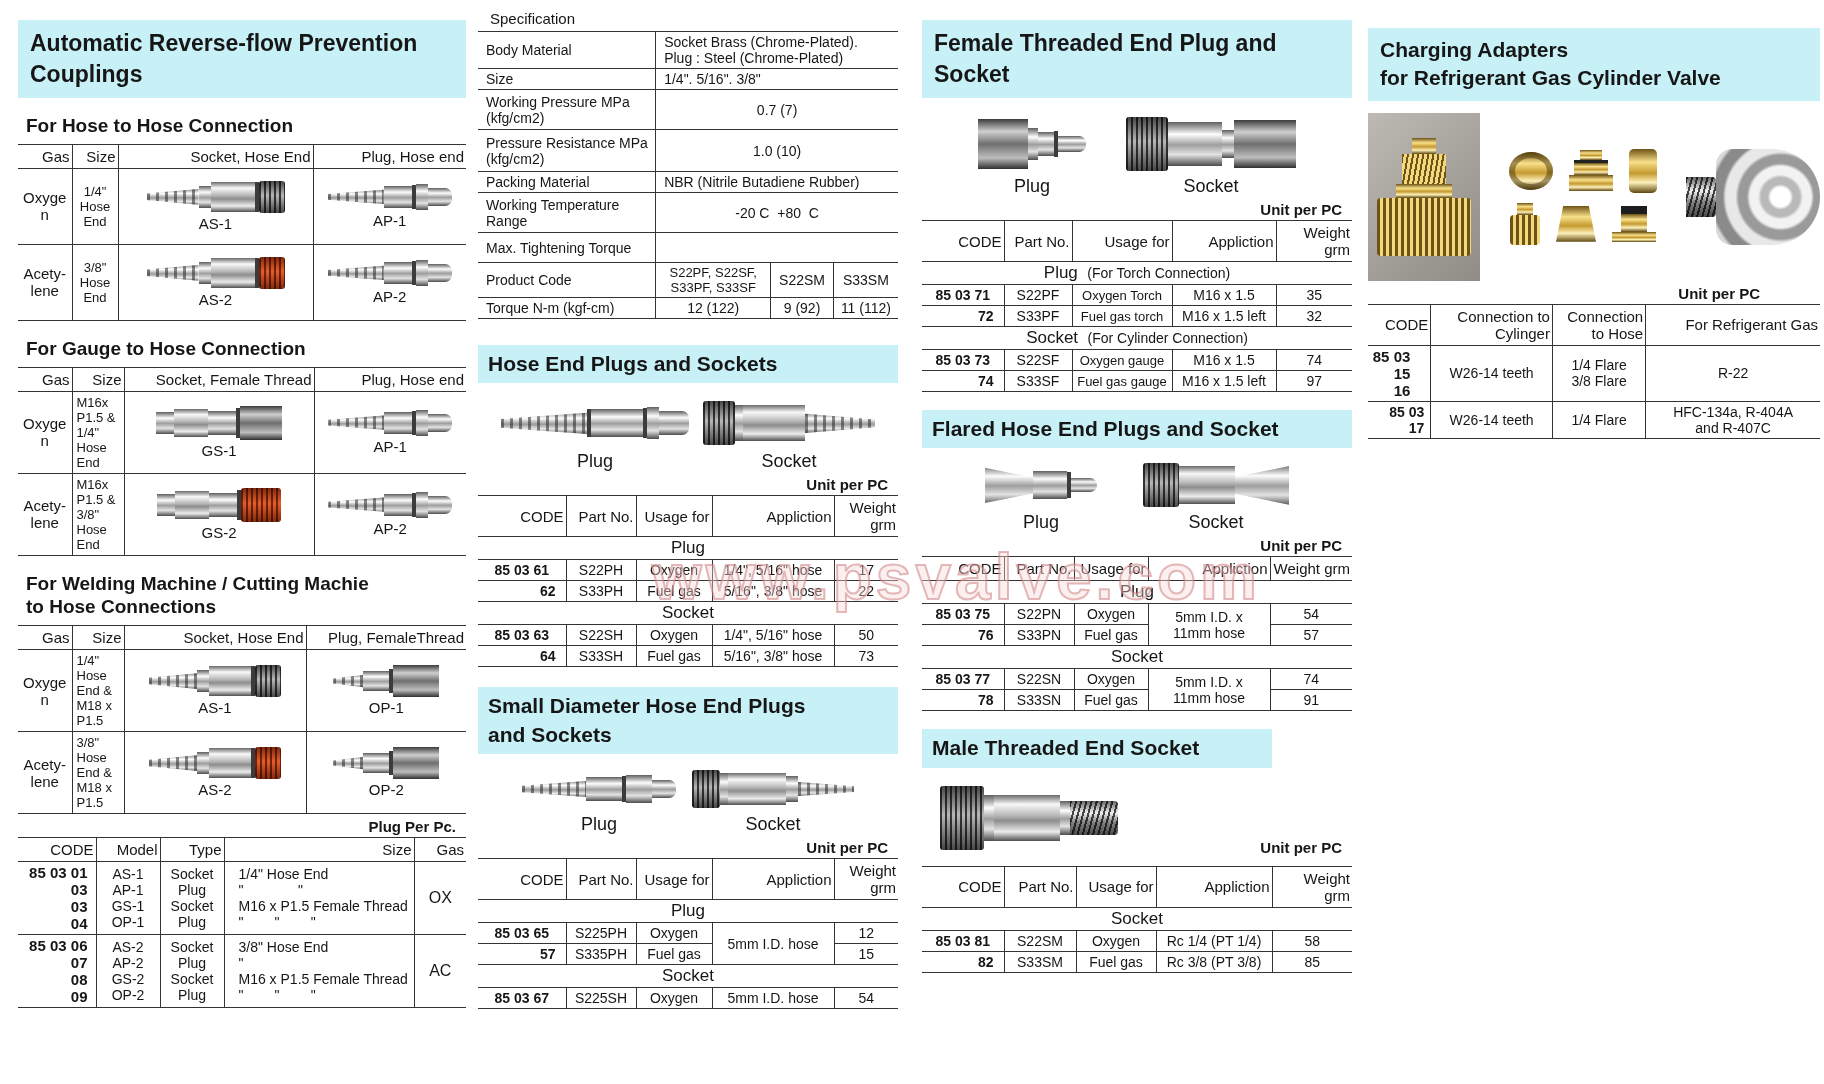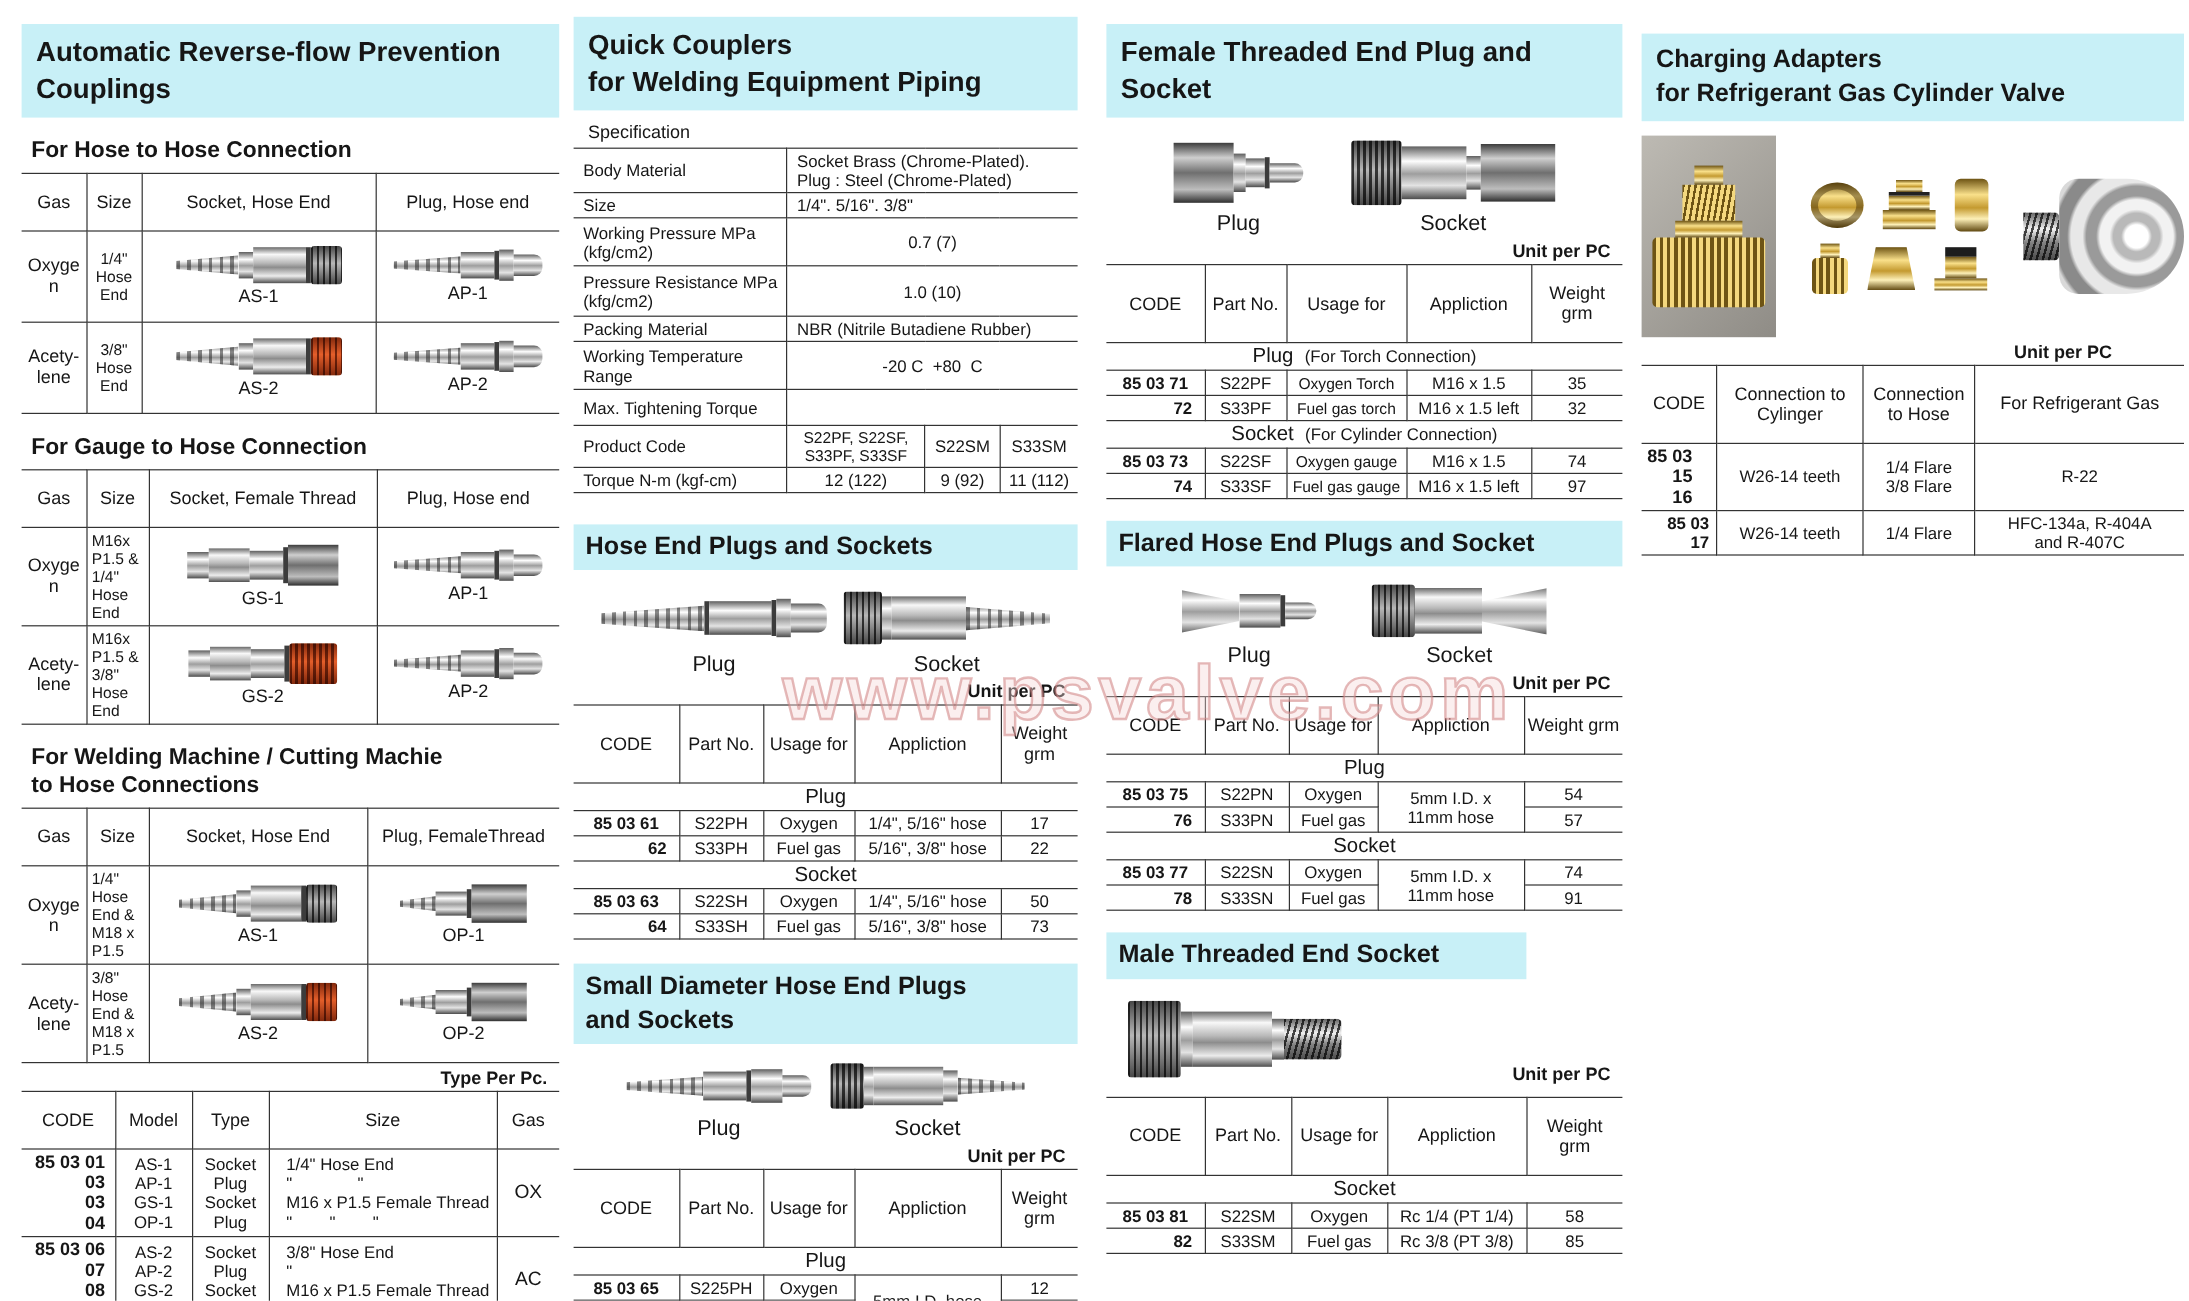--- a/index.html
+++ b/index.html
@@ -13,21 +13,21 @@
   .hdr{background:#c8f0f7;font-weight:bold;font-size:23px;line-height:1.35;padding:8px 12px;}
   .subhead{font-weight:bold;font-size:19px;margin:16px 0 6px 8px;line-height:1.25;}
   .speclabel{font-size:15px;margin:10px 0 4px 12px;}
   .unit{font-size:15px;font-weight:bold;text-align:right;padding:4px 10px 2px 0;}
   table{border-collapse:collapse;table-layout:fixed;width:100%;}
   .cat td{border:1px solid #333;font-size:14px;text-align:center;vertical-align:middle;padding:2px 3px;word-wrap:break-word;}
   .cat tr>td:first-child{border-left:0;}
   .cat tr>td:last-child{border-right:0;}
   td.band{border-left:0 !important;border-right:0 !important;font-size:17px;padding:1px 0;}
   .band .note{font-size:14px;}
-  .thr td{font-size:15px;padding:15px 2px;}
+  .thr td{font-size:15px;padding:3px 2px;text-align:right;}
   .code{font-weight:bold;font-size:15px;}
   .pre{white-space:pre;}
   .lft{text-align:left !important;padding-left:8px !important;}
   .photo{display:flex;align-items:center;justify-content:center;}
   .plabel{font-size:15px;text-align:center;margin-top:2px;}
   .figlabel{font-size:18px;text-align:center;}
   
   .cp{display:flex;align-items:center;}
   .seg{flex:none;}
   .m{background:linear-gradient(180deg,#5f5f5f 0%,#fdfdfd 28%,#9e9e9e 52%,#e3e3e3 74%,#4c4c4c 100%);}
@@ -280,21 +280,21 @@
           <div class="seg ring" style="height:24px"></div>
                 <div class="seg hxd" style="width:46px;height:32px"></div>
               </div>
             </div>
         <div class="plabel">OP-2</div>
       </td>
     </tr>
   </tbody>
     </table>
 
-  <div class="unit">Type Per Pc.</div>
+  <div class="unit">Plug Per Pc.</div>
   <table class="cat">
     <colgroup>
         <col style="width:78px">
         <col style="width:64px">
         <col style="width:64px">
         <col style="width:190px">
         <col style="width:52px">
       </colgroup>
     <tbody>
         <tr class="thr">
@@ -356,24 +356,20 @@
         <div class="pre">M16 x P1.5 Female Thread</div>
         <div class="pre">"        "        "</div>
       </td>
       <td style="font-size:16px">AC</td>
     </tr>
   </tbody>
     </table>
 </div>
 
 <div id="c2" class="col">
-  <div class="hdr" style="margin-top:14px;">
-    <div>Quick Couplers</div>
-    <div>for Welding Equipment Piping</div>
-  </div>
   <div class="speclabel">Specification</div>
   <table class="cat">
     <colgroup>
         <col style="width:176px">
         <col style="width:114px">
         <col style="width:62px">
         <col style="width:64px">
       </colgroup>
     <tbody>
         <tr>

